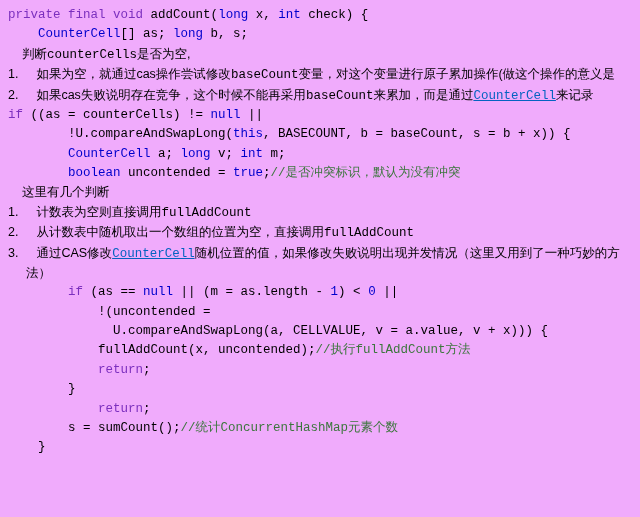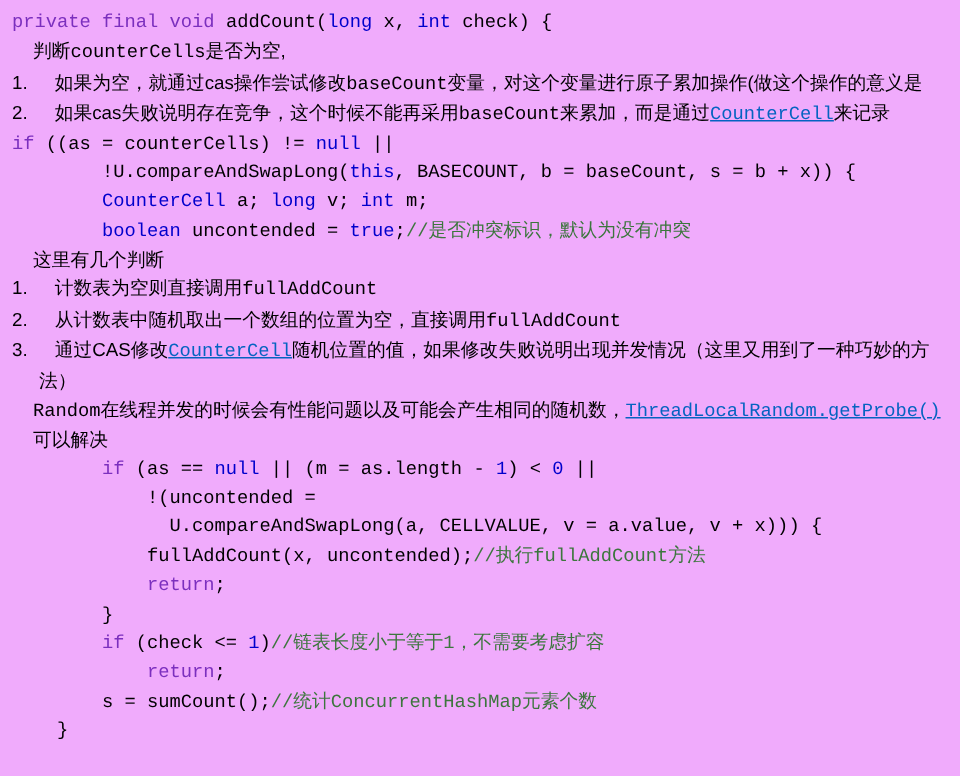--- a/index.html
+++ b/index.html
@@ -64,20 +64,21 @@
       font-family: 'Courier New', Consolas, monospace;
     }
   </style>
 </head>
 <body>
 
 <div class="code-container">
 
   <div class="line"><span class="kw">private</span> <span class="kw">final</span> <span class="kw">void</span> <span class="fn">addCount</span>(<span class="type">long</span> x, <span class="type">int</span> check) {</div>
 
+  <div class="line">    <span class="type">CounterCell</span>[] as; <span class="type">long</span> b, s;</div>
 
   <div class="cn-normal">判断<span class="code-font" style="font-size:12.5px;">counterCells</span>是否为空,</div>
 
   <div class="list-item">
     <span class="list-num">1.</span>
     <span class="list-text">&nbsp;&nbsp;&nbsp;如果为空，就通过cas操作尝试修改<span class="code-font">baseCount</span>变量，对这个变量进行原子累加操作(做这个操作的意义是</span>
   </div>
 
   <div class="list-item">
     <span class="list-num">2.</span>
@@ -102,36 +103,34 @@
   <div class="list-item">
     <span class="list-num">2.</span>
     <span class="list-text">&nbsp;&nbsp;&nbsp;从计数表中随机取出一个数组的位置为空，直接调用<span class="code-font">fullAddCount</span></span>
   </div>
 
   <div class="list-item">
     <span class="list-num">3.</span>
     <span class="list-text">&nbsp;&nbsp;&nbsp;通过CAS修改<span class="cn-link code-font">CounterCell</span>随机位置的值，如果修改失败说明出现并发情况（这里又用到了一种巧妙的方法）</span>
   </div>
 
-  <div class="cn-normal"><span class="code-font">Random</span>在线程并发的时候会有性能问题以及可能会产生相同的随机数，<span class="cn-link code-font">ThreadLocalRandom.getProbe()</span>可以解决</div>
 
   <div class="line">        <span class="kw">if</span> (as == <span class="kw2">null</span> || (m = as.length - <span class="num">1</span>) &lt; <span class="num">0</span> ||</div>
 
 
   <div class="line">            !(uncontended =</div>
 
   <div class="line">              U.compareAndSwapLong(a, CELLVALUE, v = a.value, v + x))) {</div>
 
   <div class="line">            fullAddCount(x, uncontended);<span class="comment">//执行fullAddCount方法</span></div>
 
   <div class="line">            <span class="kw">return</span>;</div>
 
   <div class="line">        }</div>
 
-  <div class="line">        <span class="kw">if</span> (check &lt;= <span class="num">1</span>)<span class="comment">//链表长度小于等于1，不需要考虑扩容</span></div>
 
   <div class="line">            <span class="kw">return</span>;</div>
 
   <div class="line">        s = sumCount();<span class="comment">//统计ConcurrentHashMap元素个数</span></div>
 
   <div class="line">    }</div>
 
 </div>
 
 </body></html>

